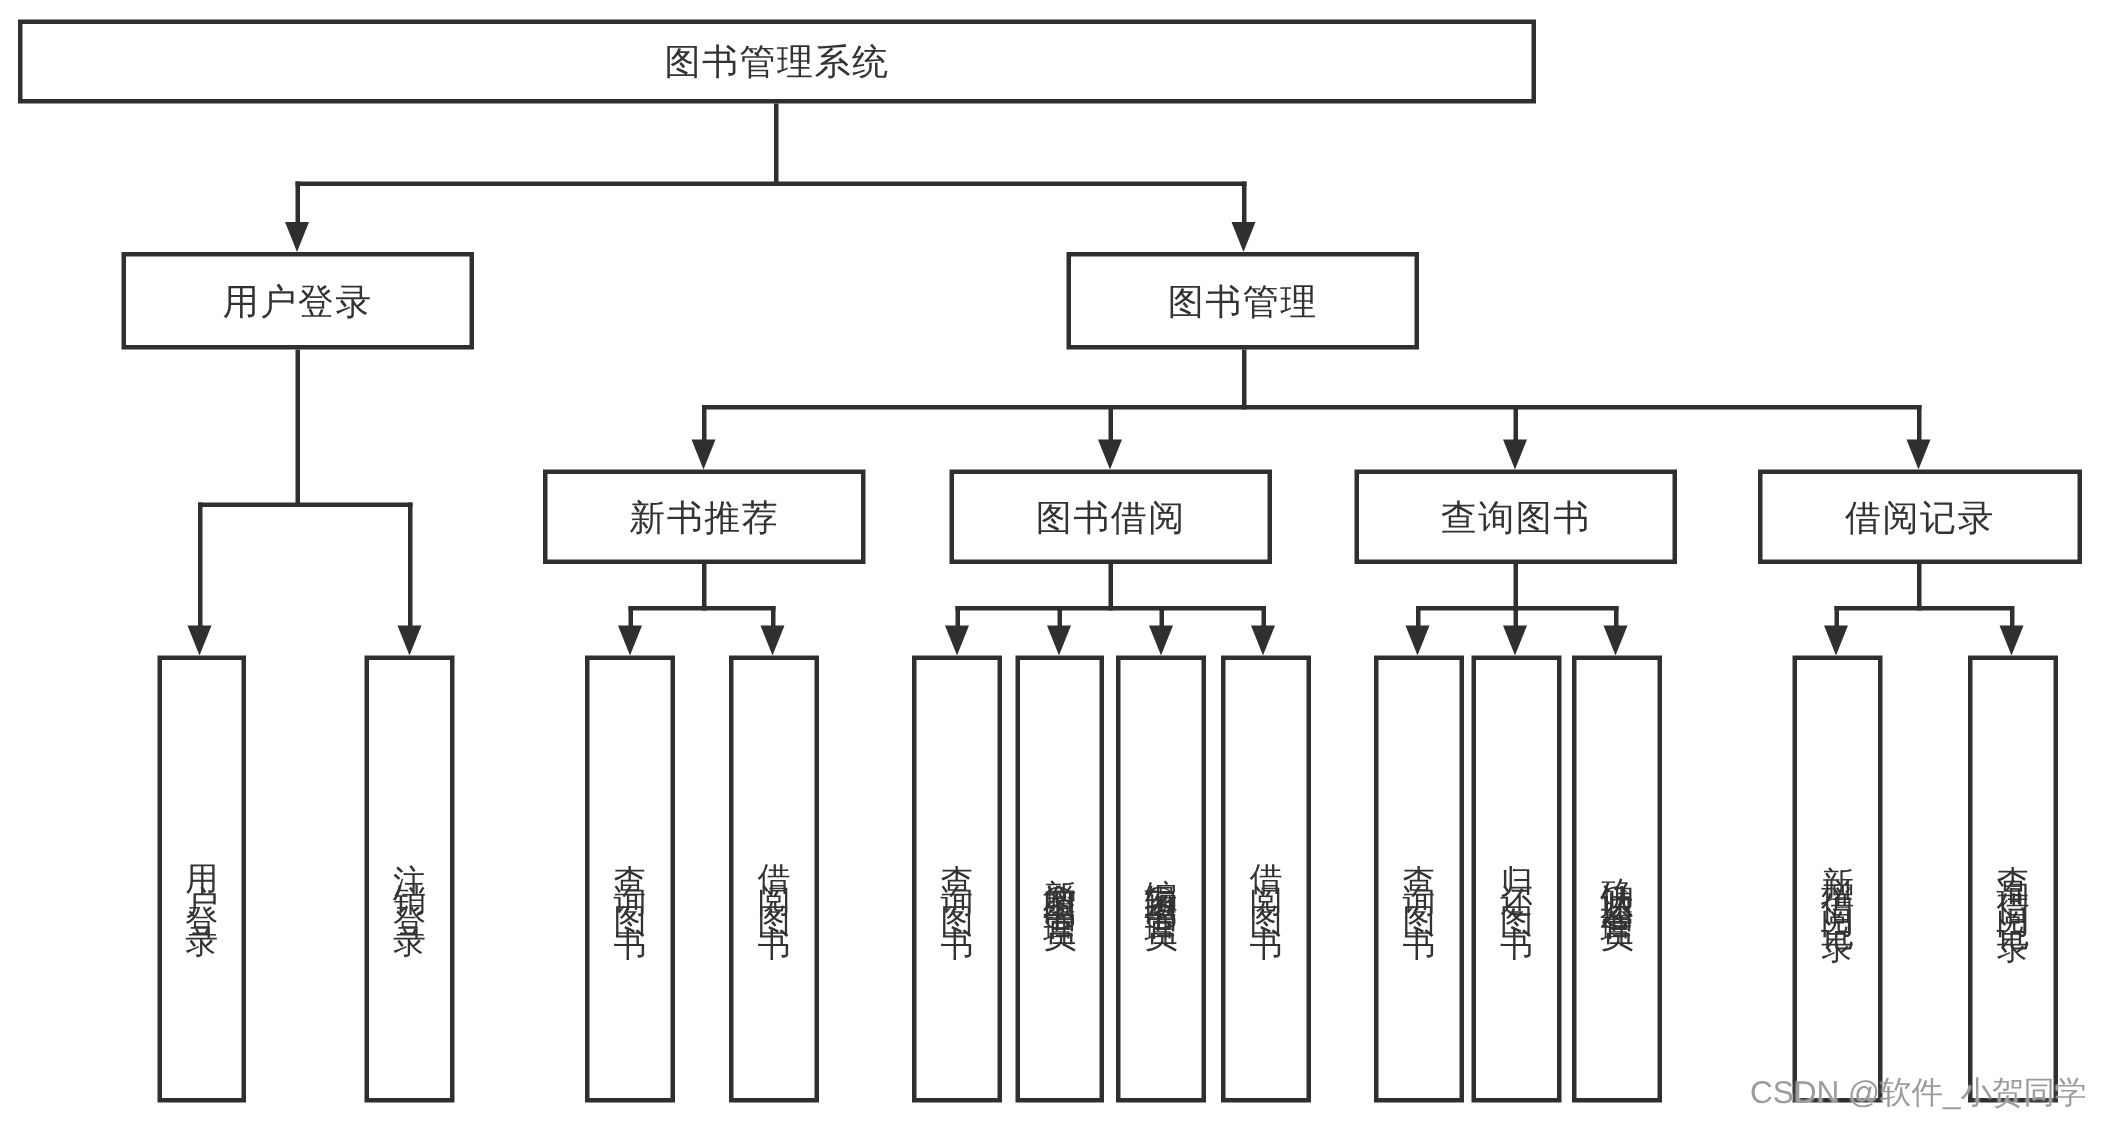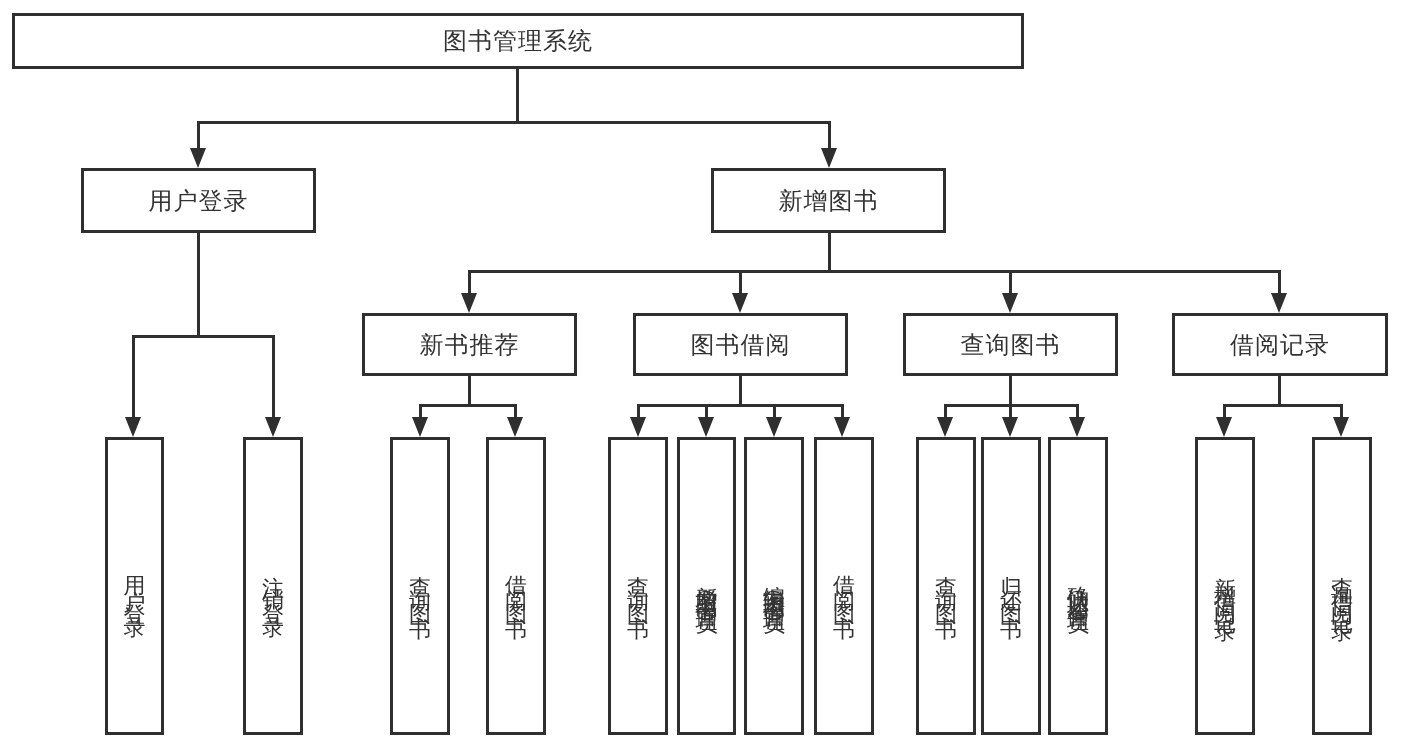--- a/index.html
+++ b/index.html
@@ -45,21 +45,21 @@
   <div class="hl" style="left:197px;top:121px;width:634px;"></div>
   <div class="vl" style="left:197px;top:121px;height:29px;"></div>
   <div class="ah" style="left:190px;top:148px;"></div>
   <div class="vl" style="left:828px;top:121px;height:29px;"></div>
   <div class="ah" style="left:821px;top:148px;"></div>
 
   <div class="box" style="left:81px;top:168px;width:235px;height:65px;">
     <span class="hlabel">用户登录</span>
   </div>
   <div class="box" style="left:711px;top:168px;width:235px;height:65px;">
-    <span class="hlabel">新增图书</span>
+    <span class="hlabel">图书管理</span>
   </div>
 
   <div class="vl" style="left:197px;top:233px;height:105px;"></div>
   <div class="hl" style="left:132px;top:335px;width:143px;"></div>
   <div class="vl" style="left:132px;top:335px;height:84px;"></div>
   <div class="ah" style="left:125px;top:417px;"></div>
   <div class="vl" style="left:272px;top:335px;height:84px;"></div>
   <div class="ah" style="left:265px;top:417px;"></div>
 
   <div class="vl" style="left:828px;top:233px;height:40px;"></div>
@@ -157,14 +157,15 @@
     <span class="vtext ls9">确认归还（管理员）</span>
   </div>
 
   <div class="box leaf" style="left:1195px;width:60px;">
     <span class="vtext ls6">新增借阅记录</span>
   </div>
   <div class="box leaf" style="left:1312px;width:60px;">
     <span class="vtext ls6">查询借阅记录</span>
   </div>
 
+  <div class="watermark">CSDN @软件_小贺同学</div>
 
 </div>
 
 </body></html>

